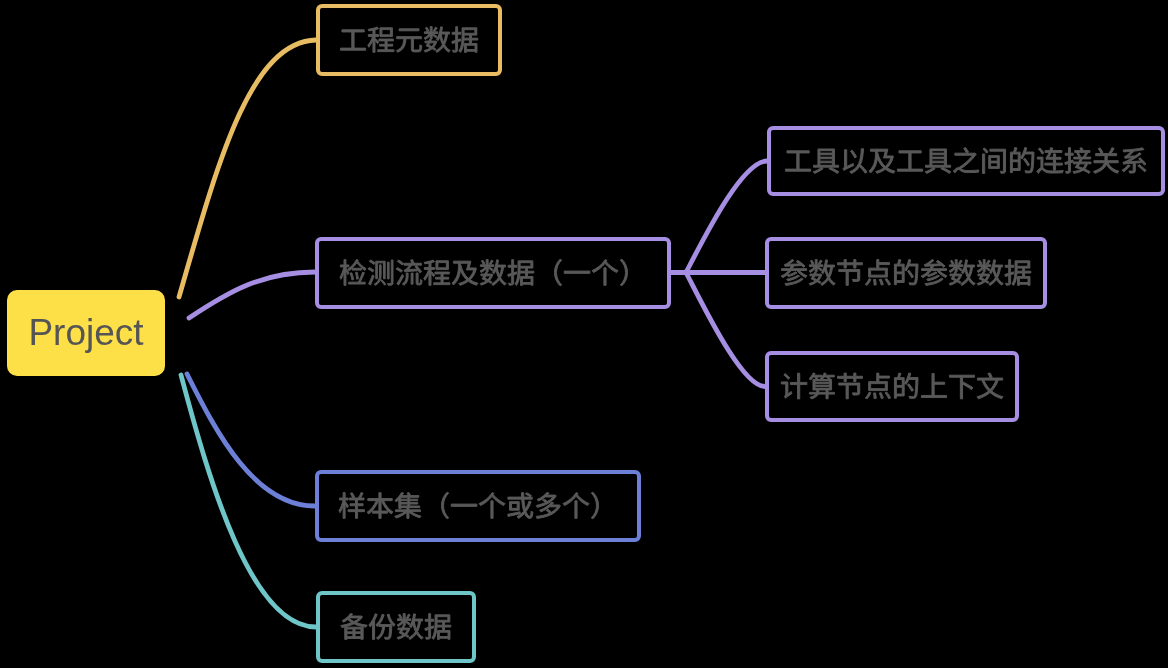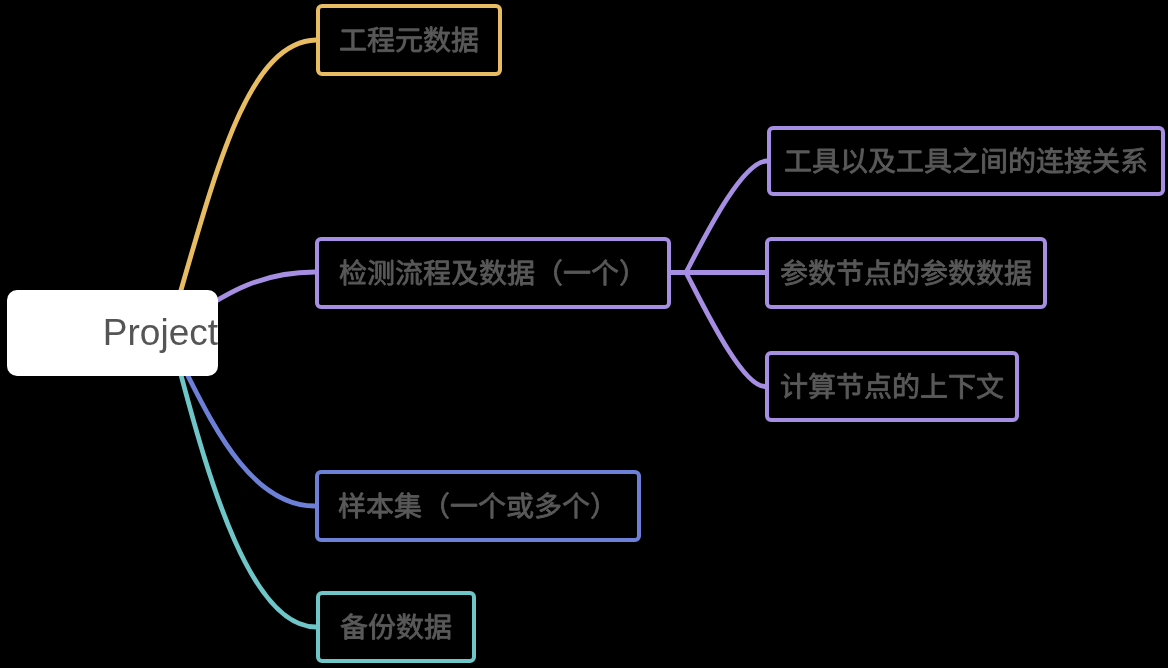--- a/index.html
+++ b/index.html
@@ -22,21 +22,21 @@
     <path d="M 179,297 C 218,162 250,42 316,40" stroke-width="4.8" stroke-linecap="round" stroke="#E8BC62"></path>
     <path d="M 189,318 C 228,292 262,272 315,272" stroke-width="4.8" stroke-linecap="round" stroke="#A68EE2"></path>
     <path d="M 187,374 C 217,434 255,506 315,506" stroke-width="4.8" stroke-linecap="round" stroke="#6D80D7"></path>
     <path d="M 181,375 C 209,480 251,627 316,627" stroke-width="4.8" stroke-linecap="round" stroke="#6FC6C8"></path>
     <path d="M 671,272.5 L 686,272.5" stroke-width="4.8" stroke-linecap="round" stroke="#A68EE2"></path>
     <path d="M 686,272.5 C 704,238 742,161 767,161" stroke-width="4.8" stroke-linecap="round" stroke="#A68EE2"></path>
     <path d="M 686,272.5 L 765,272.5" stroke-width="4.8" stroke-linecap="round" stroke="#A68EE2"></path>
     <path d="M 686,272.5 C 704,307 742,386.5 765,386.5" stroke-width="4.8" stroke-linecap="round" stroke="#A68EE2"></path>
   </svg>
 
-  <div class="node root" style="left: 7px; top: 290px; width: 211px; height: 86px; background: #ffffff; justify-content: flex-end;">
+  <div class="node root" style="left: 7px; top: 290px; width: 158px; height: 86px; background: #fde047;">
     <span class="root-label" style="color: rgb(85, 85, 85);">Project</span>
   </div>
 
   <div class="node branch" style="left: 316px; top: 4px; width: 186px; height: 72px; border-color: rgb(232, 188, 98);">
     <svg class="glyph-label" viewBox="0 0 178 64">
         <g transform="translate(19,42.14) scale(0.028,-0.028)" fill="#595959" stroke="#595959" stroke-width="34" stroke-linejoin="round">
           <path d="M52 72V-3H951V72H539V650H900V727H104V650H456V72Z" transform="translate(0,0)"></path>
           <path d="M532 733H834V549H532ZM462 798V484H907V798ZM448 209V144H644V13H381V-53H963V13H718V144H919V209H718V330H941V396H425V330H644V209ZM361 826C287 792 155 763 43 744C52 728 62 703 65 687C112 693 162 702 212 712V558H49V488H202C162 373 93 243 28 172C41 154 59 124 67 103C118 165 171 264 212 365V-78H286V353C320 311 360 257 377 229L422 288C402 311 315 401 286 426V488H411V558H286V729C333 740 377 753 413 768Z" transform="translate(1000,0)"></path>
           <path d="M147 762V690H857V762ZM59 482V408H314C299 221 262 62 48 -19C65 -33 87 -60 95 -77C328 16 376 193 394 408H583V50C583 -37 607 -62 697 -62C716 -62 822 -62 842 -62C929 -62 949 -15 958 157C937 162 905 176 887 190C884 36 877 9 836 9C812 9 724 9 706 9C667 9 659 15 659 51V408H942V482Z" transform="translate(2000,0)"></path>
           <path d="M443 821C425 782 393 723 368 688L417 664C443 697 477 747 506 793ZM88 793C114 751 141 696 150 661L207 686C198 722 171 776 143 815ZM410 260C387 208 355 164 317 126C279 145 240 164 203 180C217 204 233 231 247 260ZM110 153C159 134 214 109 264 83C200 37 123 5 41 -14C54 -28 70 -54 77 -72C169 -47 254 -8 326 50C359 30 389 11 412 -6L460 43C437 59 408 77 375 95C428 152 470 222 495 309L454 326L442 323H278L300 375L233 387C226 367 216 345 206 323H70V260H175C154 220 131 183 110 153ZM257 841V654H50V592H234C186 527 109 465 39 435C54 421 71 395 80 378C141 411 207 467 257 526V404H327V540C375 505 436 458 461 435L503 489C479 506 391 562 342 592H531V654H327V841ZM629 832C604 656 559 488 481 383C497 373 526 349 538 337C564 374 586 418 606 467C628 369 657 278 694 199C638 104 560 31 451 -22C465 -37 486 -67 493 -83C595 -28 672 41 731 129C781 44 843 -24 921 -71C933 -52 955 -26 972 -12C888 33 822 106 771 198C824 301 858 426 880 576H948V646H663C677 702 689 761 698 821ZM809 576C793 461 769 361 733 276C695 366 667 468 648 576Z" transform="translate(3000,0)"></path>

